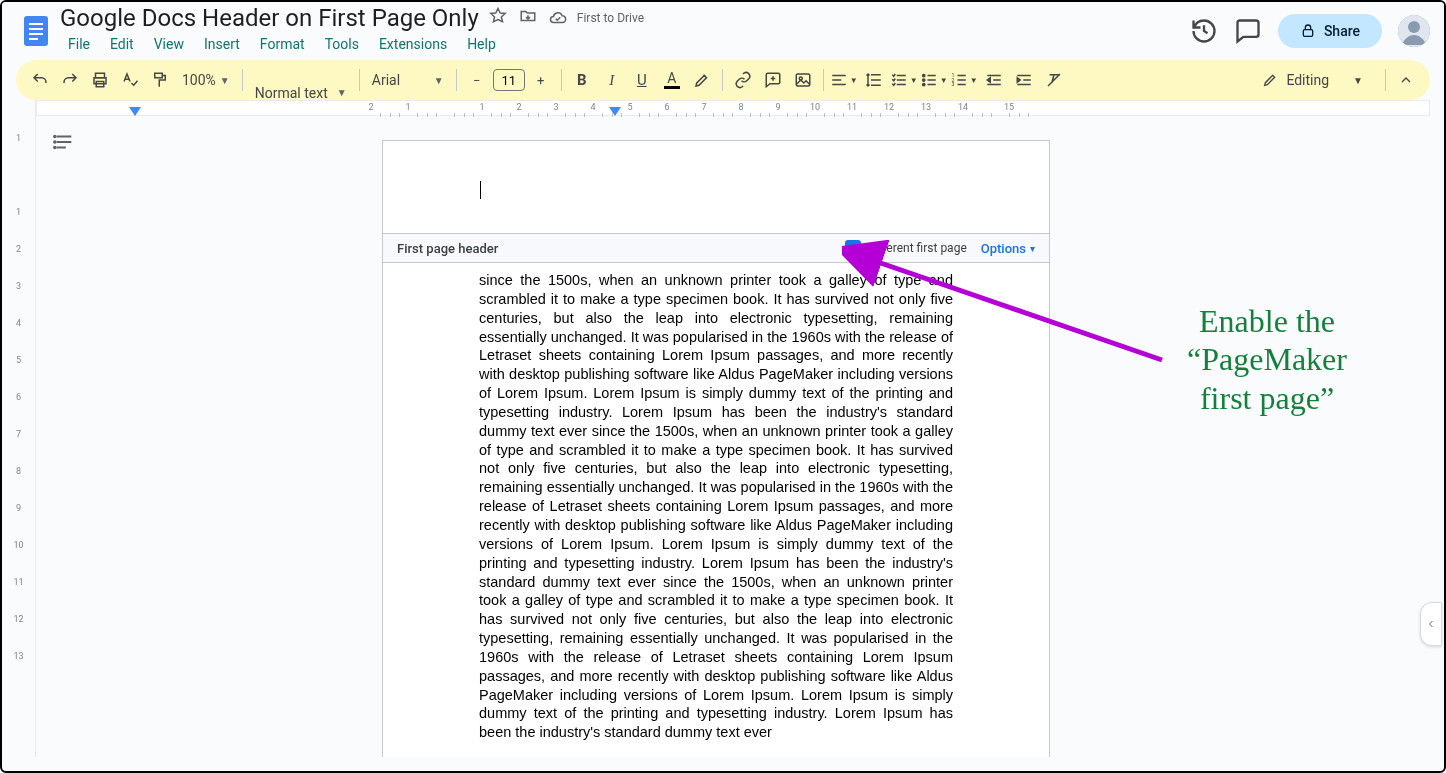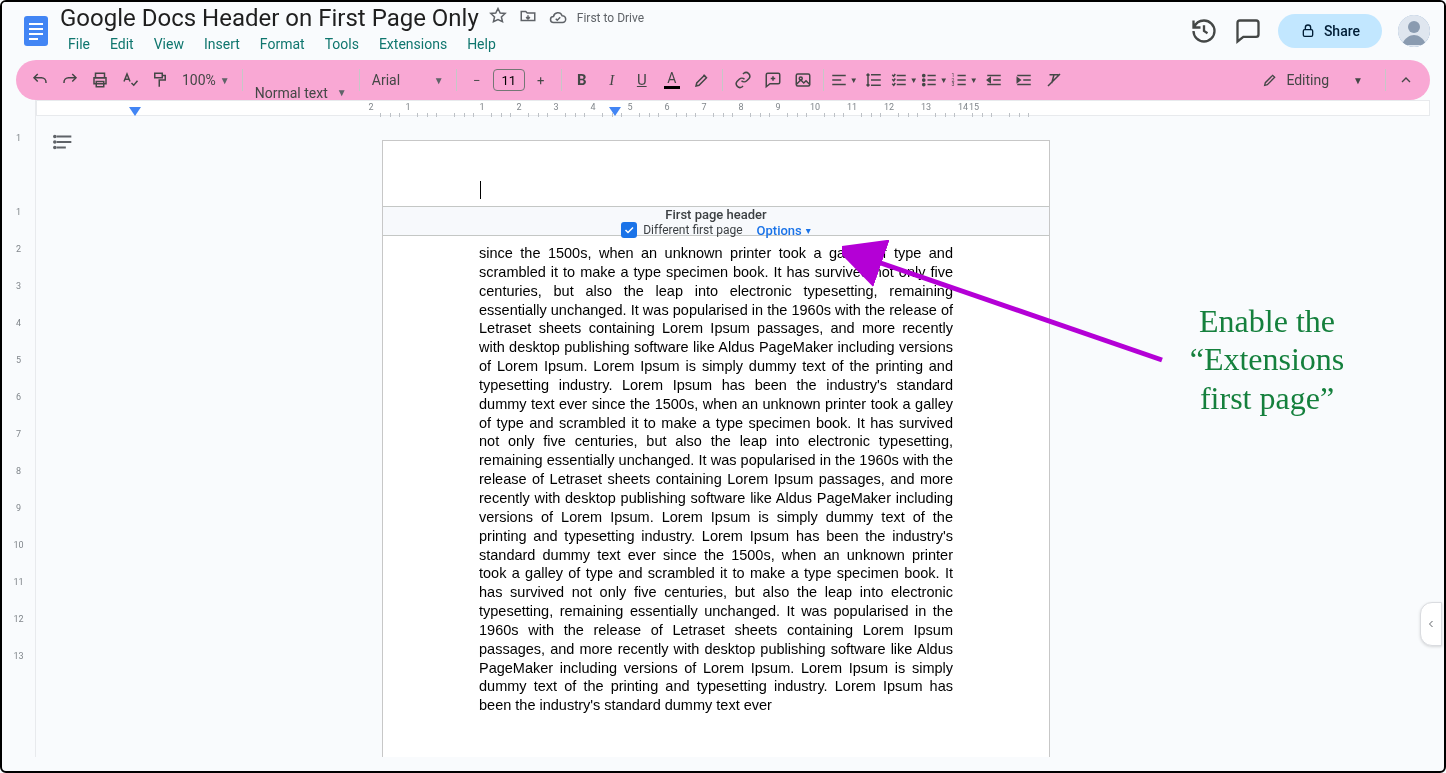--- a/index.html
+++ b/index.html
@@ -14,42 +14,42 @@
 .title-icons svg { width:18px; height:18px;}
 .saved-label { font-size:12px; color:#5f6368; margin-left:4px;}
 .menu-row { display:flex; gap:4px; margin-top:2px;}
 .menu-row span { font-size:14px; color:#0f766e; padding:4px 8px; cursor:pointer; border-radius:4px;}
 .right-actions { display:flex; align-items:center; gap:16px; margin-left:auto;}
 .icon-btn { width:28px; height:28px; display:flex; align-items:center; justify-content:center; color:#444746; cursor:pointer;}
 .share-btn { background:#c2e7ff; color:#001d35; border-radius:40px; padding:9px 22px; display:flex; align-items:center; gap:8px; font-size:14px; font-weight:500; cursor:pointer;}
 .avatar { width:32px; height:32px; border-radius:50%; background:linear-gradient(135deg,#b0c4de,#8faac8); display:flex; align-items:center; justify-content:center; overflow:hidden;}
 .avatar svg{width:32px;height:32px;}
 .toolbar-wrap { padding:0 14px;}
-.toolbar { background:#f9a8d4; border-radius:28px; height:40px; display:flex; align-items:center; padding:0 10px; gap:2px;}
+.toolbar { background:#fef9c3; border-radius:28px; height:40px; display:flex; align-items:center; padding:0 10px; gap:2px;}
 .tb-btn { min-width:28px; height:28px; display:flex; align-items:center; justify-content:center; color:#444746; cursor:pointer; border-radius:4px; font-size:13px;}
 .tb-sep { width:1px; height:22px; background:#c7c7c7; margin:0 4px;}
 .tb-dropdown { display:flex; align-items:center; gap:4px; padding:0 6px; cursor:pointer; height:28px; color:#444746; font-size:14px;}
 .tb-dropdown .caret { font-size:10px; color:#5f6368;}
 .font-size-ctl { display:flex; align-items:center; gap:2px;}
 .font-size-ctl .box { border:1px solid #747775; border-radius:4px; width:32px; height:22px; font-size:13px; display:flex; align-items:center; justify-content:center;}
 .spacer { flex:1;}
 .editing-btn { display:flex; align-items:center; gap:8px; background:transparent; padding:4px 16px; border-radius:4px; cursor:pointer; font-size:14px; color:#444746;}
 .canvas-area { position:relative; display:flex; height:calc(100% - 112px); background:#f9fbfd;}
 .vruler { width:34px; background:#f9fbfd; border-right:1px solid #e8eaed; position:relative; z-index:3;}
 .vruler .tick { position:absolute; left:0; width:100%; font-size:9px; color:#80868b; text-align:center;}
 .hruler { position:absolute; top:0; left:34px; right:14px; height:16px; background:#fff; border:1px solid #e8eaed; z-index:2;}
 .hruler .tick { position:absolute; top:1px; font-size:9px; color:#80868b; transform:translateX(-50%);}
 .hruler .mark { position:absolute; top:12px; width:1px; height:4px; background:#bdc1c6;}
 .hruler .indent-left, .hruler .indent-right{position:absolute;top:6px;}
 .scroll-area { position:absolute; top:16px; left:34px; right:14px; bottom:0; overflow:hidden; background:#f9fbfd;}
 .outline-toggle { position:absolute; top:28px; left:48px; width:28px; height:28px; display:flex; align-items:center; justify-content:center; cursor:pointer; color:#5f6368; z-index:5;}
 .page { position:absolute; left:346px; top:24px; width:668px; background:#fff; border:1px solid #c7c7c7; min-height:900px;}
 .page-content { padding:12px 96px 0 96px; position:relative;}
 .cursor-blink { position:absolute; top:40px; left:97px; width:1px; height:18px; background:#000;}
-.header-bar { margin-top:53px; height:30px; border-top:1px solid #c4c7c5; border-bottom:1px solid #c4c7c5; background:#f7f9fc; display:flex; align-items:center; padding:0 14px; justify-content:space-between; font-size:13px; color:#3c4043;flex-direction:column;}
+.header-bar { margin-top:80px; height:30px; border-top:1px solid #c4c7c5; border-bottom:1px solid #c4c7c5; background:#f7f9fc; display:flex; align-items:center; padding:0 14px; justify-content:space-between; font-size:13px; color:#3c4043;}
 .header-bar .label { font-weight:500;}
 .header-right { display:flex; align-items:center; gap:14px;}
 .chk { display:flex; align-items:center; gap:6px;}
 .chk-box { width:16px; height:16px; background:#1a73e8; border-radius:3px; display:flex; align-items:center; justify-content:center;}
 .chk-box svg { width:12px; height:12px; fill:#fff;}
 .options-link { color:#1a73e8; display:flex; align-items:center; gap:4px; cursor:pointer; font-weight:500;}
 .body-text { padding:8px 96px 40px 96px; font-family:Arial,sans-serif; font-size:14.5px; line-height:1.30; color:#000; text-align:justify;}
 .annotation { position:absolute; right:52px; top:300px; width:250px; color:#15803d; font-family:"Comic Sans MS","Segoe Script",cursive; font-size:32px; text-align:center; line-height:1.2; z-index:10; font-weight:500;}
 .arrow-svg { position:absolute; z-index:9; pointer-events:none;}
 .side-pop { position:absolute; right:2px; top:600px; width:22px; height:44px; background:#fff; border:1px solid #dadce0; border-radius:12px 0 0 12px; display:flex; align-items:center; justify-content:center; cursor:pointer; color:#5f6368; box-shadow:0 1px 3px rgba(0,0,0,.15); z-index:20;}
@@ -376,21 +376,21 @@
       <span class="mark" style="left: 870.5px;"></span>
       <span class="mark" style="left: 879.75px;"></span>
       <span class="tick" style="left: 889px;">13</span>
       <span class="mark" style="left: 898.25px;"></span>
       <span class="mark" style="left: 907.5px;"></span>
       <span class="mark" style="left: 916.75px;"></span>
       <span class="tick" style="left: 926px;">14</span>
       <span class="mark" style="left: 935.25px;"></span>
       <span class="mark" style="left: 944.5px;"></span>
       <span class="mark" style="left: 953.75px;"></span>
-      <span class="tick" style="left: 937px;">15</span>
+      <span class="tick" style="left: 972px;">15</span>
       <span class="mark" style="left: 972.25px;"></span>
       <span class="mark" style="left: 981.5px;"></span>
       <span class="mark" style="left: 990.75px;"></span>
     </div>
   <div class="outline-toggle">
     <svg width="22" height="22" viewBox="0 0 24 24" fill="none" stroke="#5f6368" stroke-width="2">
         <path d="M4 6h16M4 12h16M4 18h10"></path>
         <circle cx="2" cy="6" r="1" fill="#5f6368"></circle>
         <circle cx="2" cy="12" r="1" fill="#5f6368"></circle>
         <circle cx="2" cy="18" r="1" fill="#5f6368"></circle>
@@ -427,21 +427,21 @@
 <svg class="arrow-svg" style="left:840px; top:238px;" width="340" height="140">
   <defs>
       <marker id="arrowhead" markerWidth="12" markerHeight="12" refX="2" refY="5" orient="auto">
         <path d="M0 0L10 5L0 10z" fill="#b400d6"></path>
       </marker>
     </defs>
   <line x1="320" y1="120" x2="30" y2="20" stroke="#b400d6" stroke-width="5" marker-end="url(#arrowhead)"></line>
 </svg>
 <div class="annotation">
   <div>Enable the</div>
-  <div>“Extensions</div>
+  <div>“PageMaker</div>
   <div>first page”</div>
 </div>
 
 <div class="side-pop">
   <svg width="12" height="12" viewBox="0 0 24 24" fill="none" stroke="#5f6368" stroke-width="2">
       <path d="M15 6l-6 6 6 6"></path>
     </svg>
 </div>
 
 </body></html>

